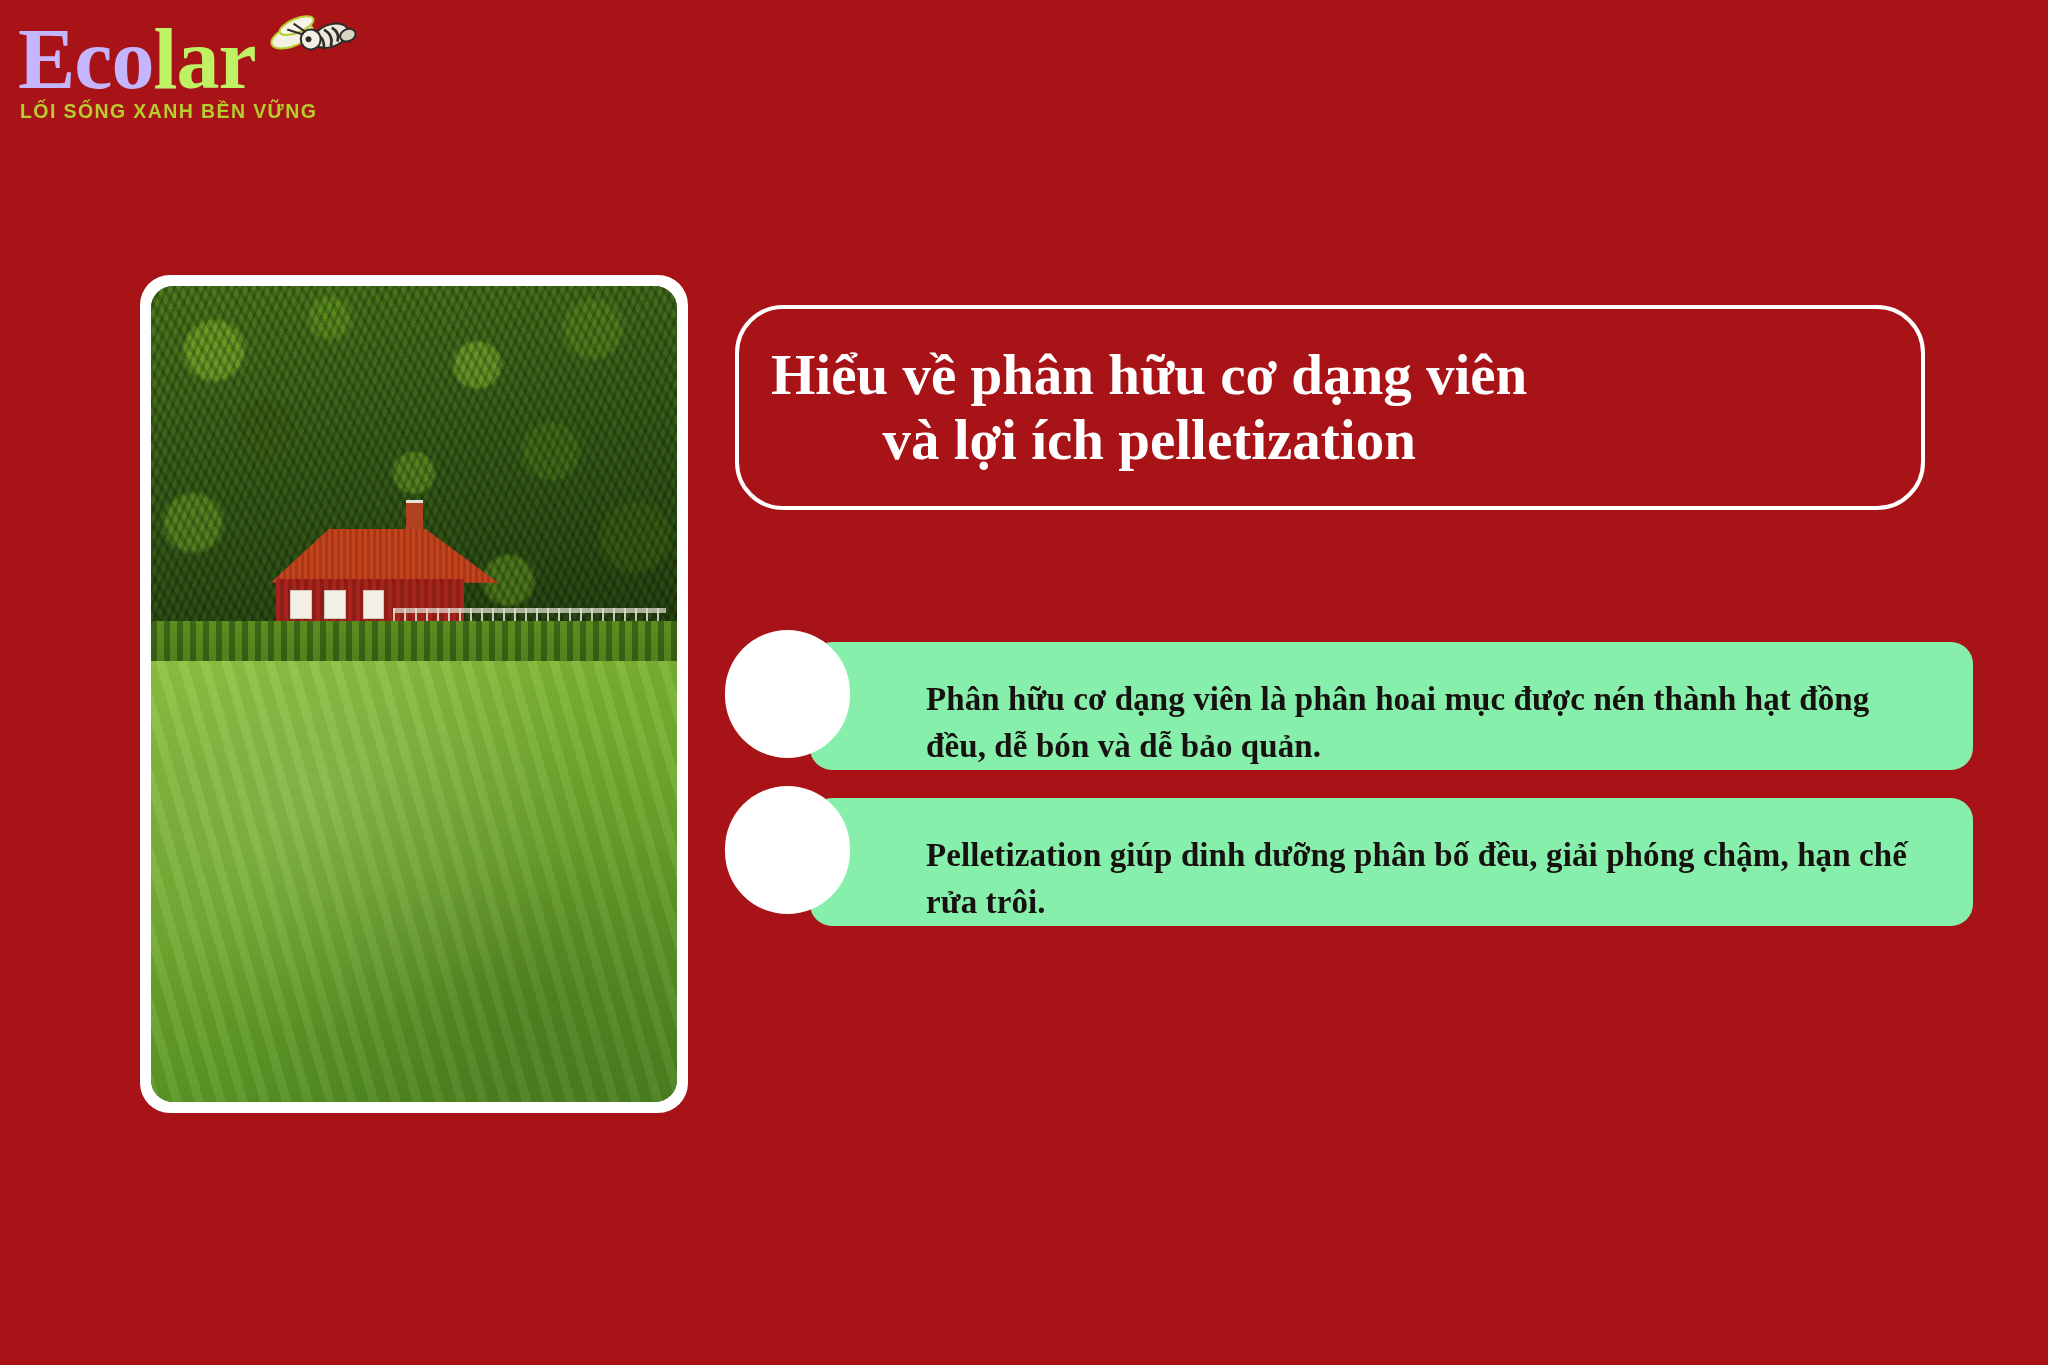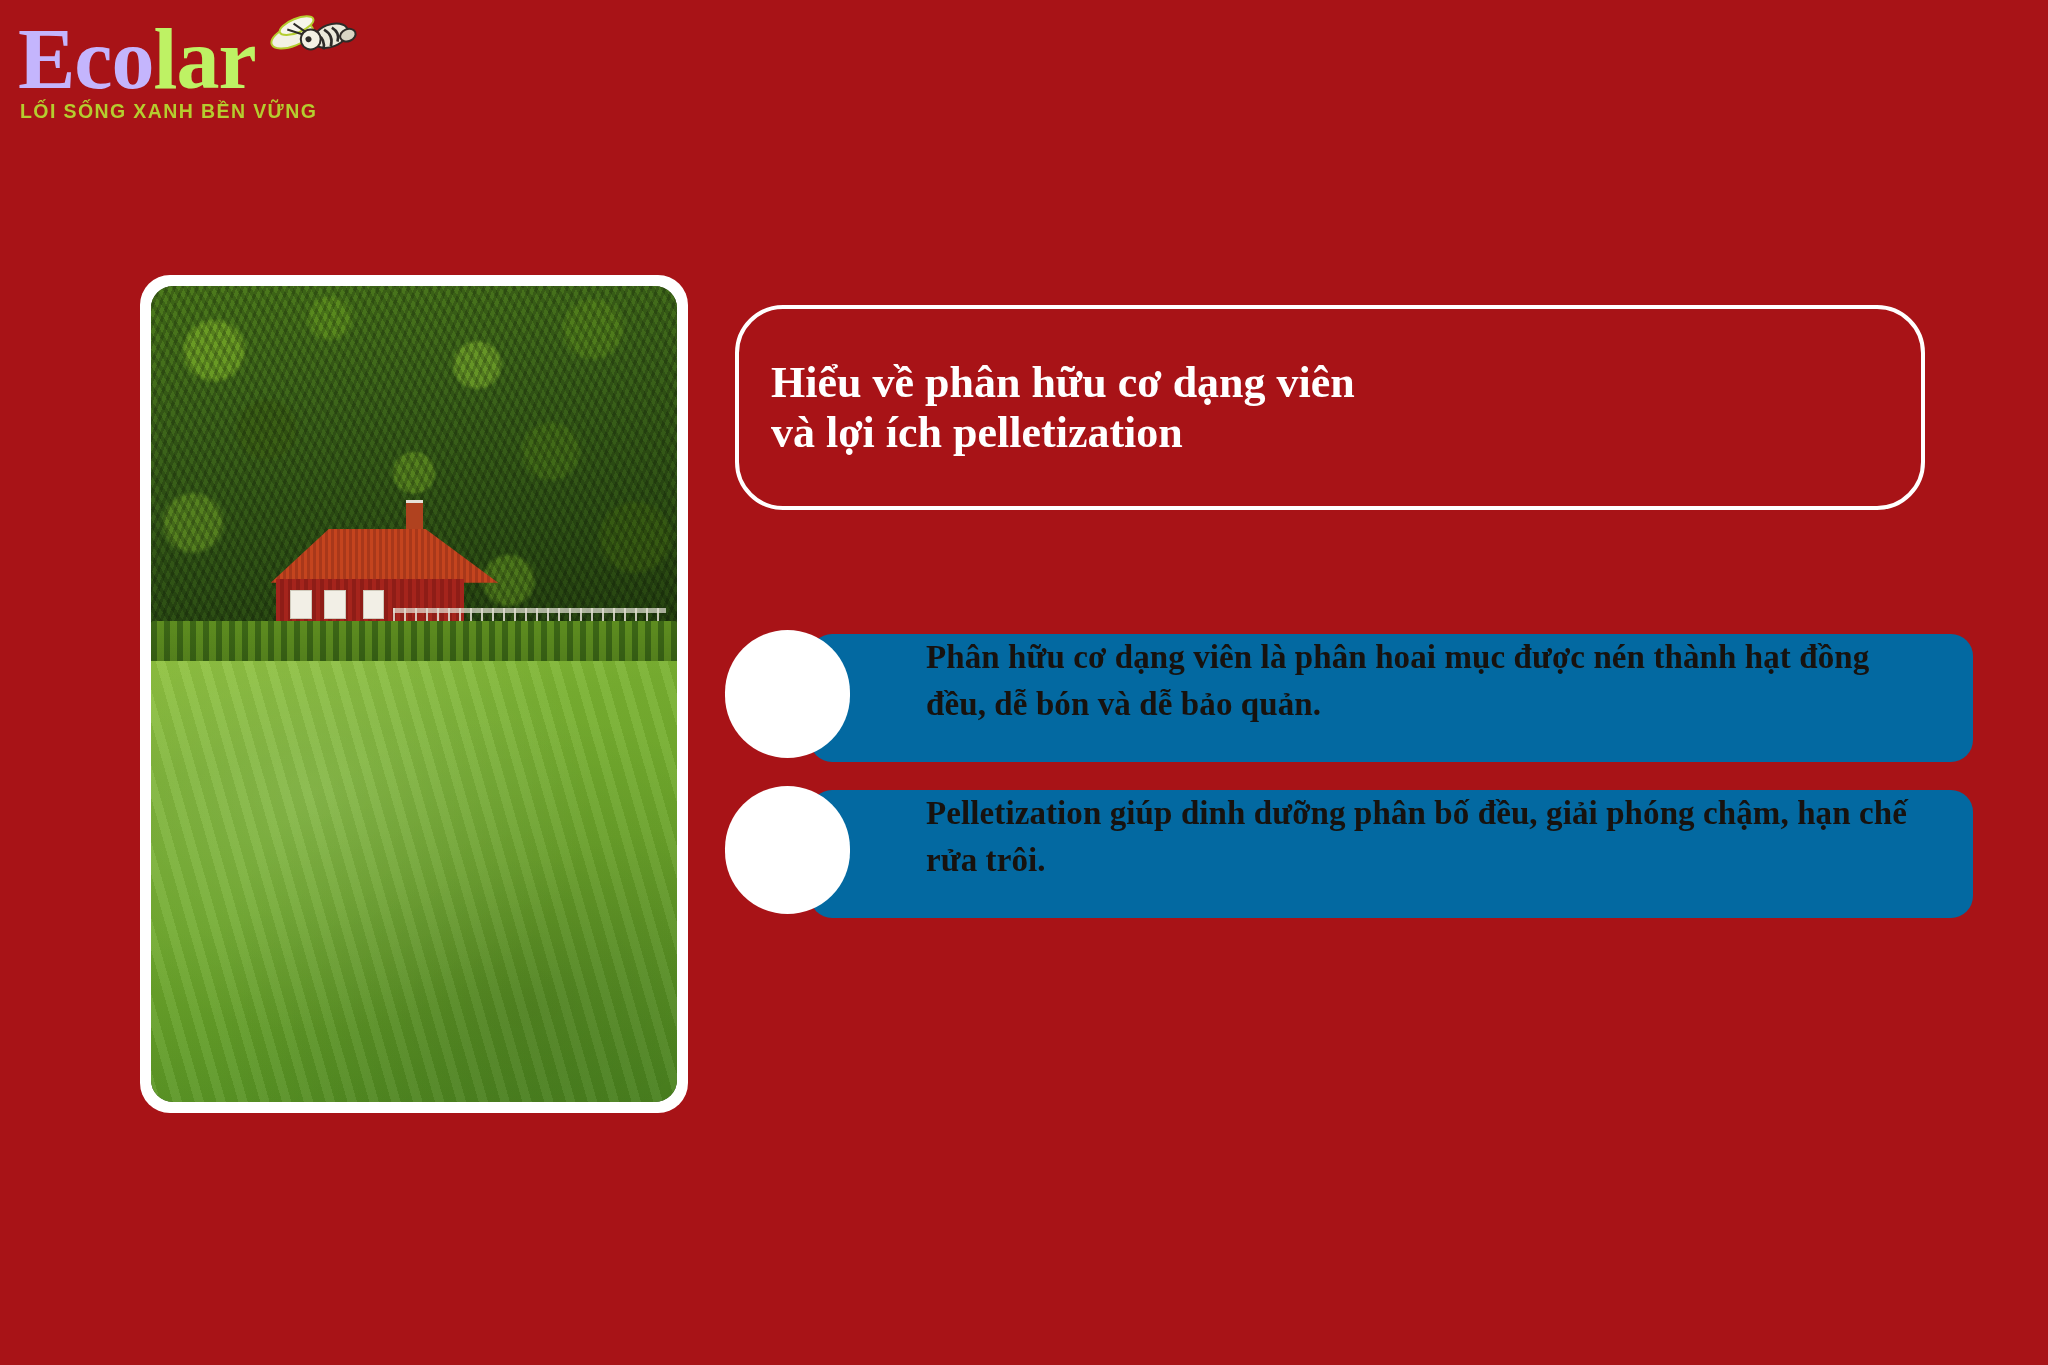--- a/index.html
+++ b/index.html
@@ -156,25 +156,26 @@
     left: 735px; top: 305px;
     width: 1190px; height: 205px;
     border: 4px solid #ffffff;
     border-radius: 48px;
     display: flex;
     align-items: center;
   }
   .title-text {
     color: #ffffff;
     font-family: "Liberation Serif", "DejaVu Serif", serif;
-    font-size: 44px;
+    font-size: 57px;
     font-weight: bold;
     line-height: 1.13;
     padding: 0 34px 0 32px;
     letter-spacing: 0px;
+    text-align: center;
   }
 
   
   .bullets {
     position: absolute;
     left: 725px; top: 630px;
     width: 1248px;
   }
   .bullet-row {
     position: relative;
@@ -184,26 +185,26 @@
   .bullet-pill {
     position: absolute;
     left: 0; top: 0;
     width: 125px; height: 128px;
     background: #ffffff;
     border-radius: 64px / 64px;
     z-index: 2;
   }
   .bullet-card {
     position: absolute;
-    left: 85px; top: 4px;
+    left: 85px; top: 12px;
     width: 1163px; height: 128px;
-    background: #0369a1;
+    background: #86efac;
     border-radius: 22px;
     display: flex;
-    align-items: flex-start;
+    align-items: flex-end;
     z-index: 1;
   }
   .bullet-text {
     color: #17120f;
     font-family: "Liberation Serif", "DejaVu Serif", serif;
     font-size: 33px;
     font-weight: bold;
     line-height: 1.42;
     padding-left: 116px;
     padding-right: 40px;

